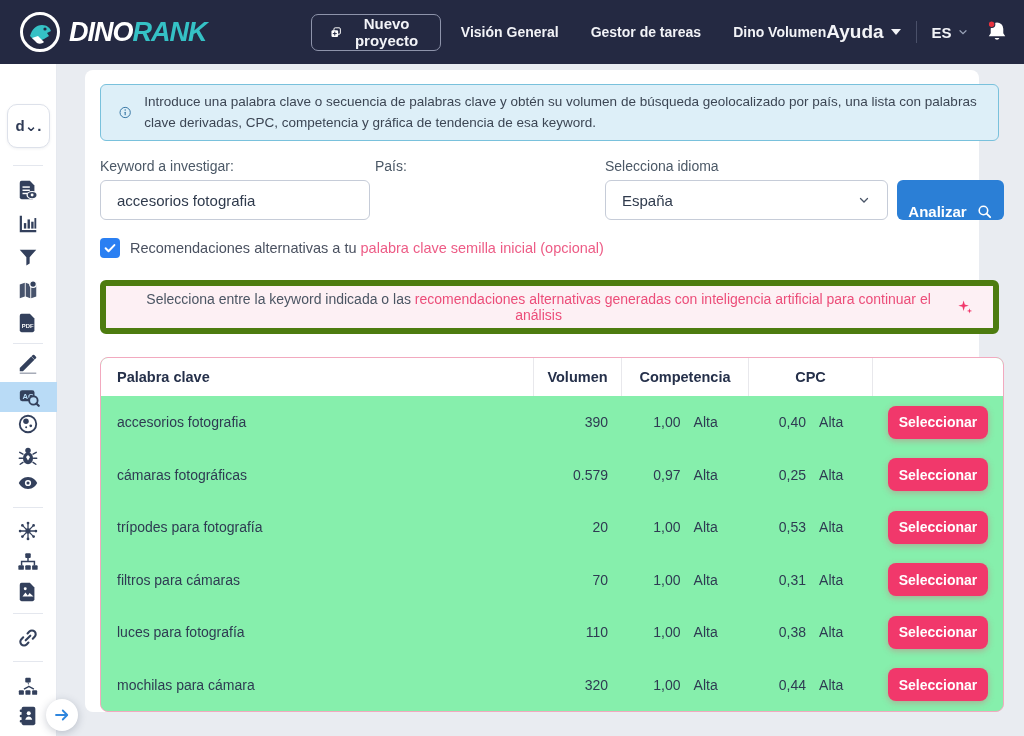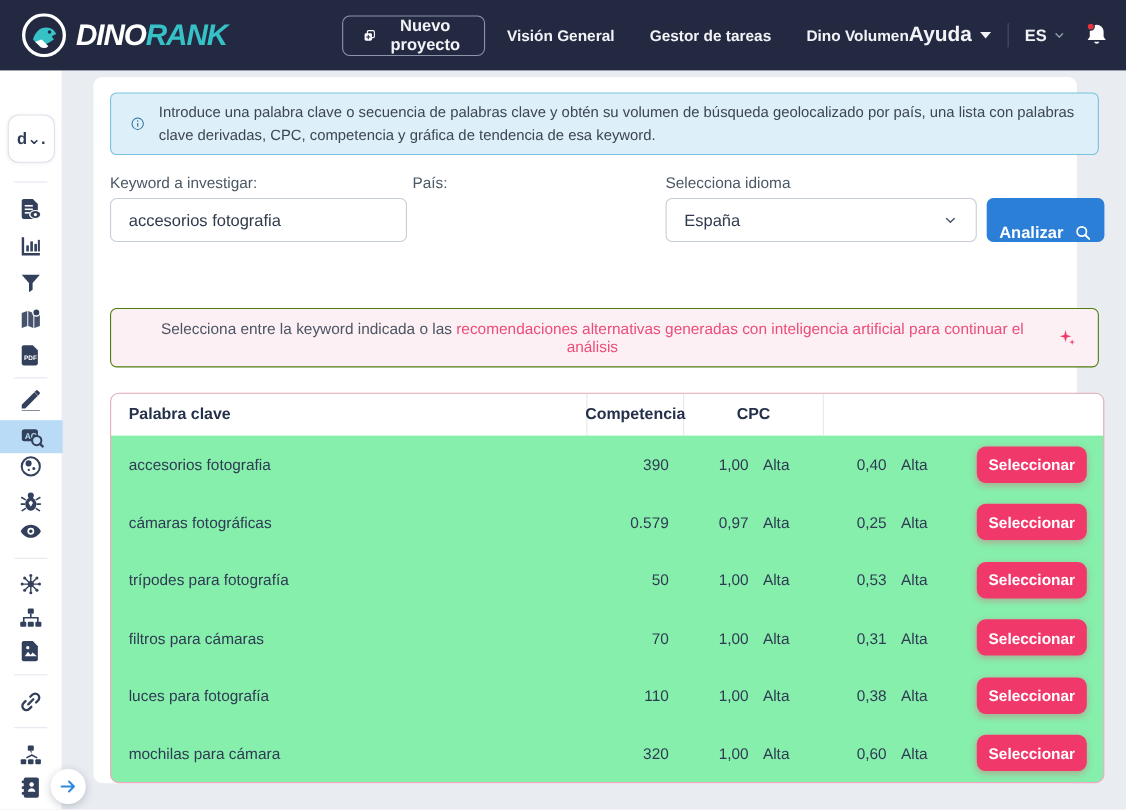--- a/index.html
+++ b/index.html
@@ -61,21 +61,21 @@
   .btn-analizar{position:absolute;left:812px;top:110px;width:107px;height:40px;background:var(--blue);
     border:none;border-radius:6px;color:#fff;font-size:15px;font-weight:600;font-family:inherit;cursor:pointer;
     display:flex;align-items:flex-end;justify-content:center;gap:9px;}
 
   .check-row{position:absolute;left:15px;top:168px;display:flex;align-items:center;gap:10px;cursor:pointer;}
   .checkbox{width:20px;height:20px;background:#2a7ff2;border-radius:4px;display:flex;align-items:center;justify-content:center;}
   .check-label{font-size:14.5px;color:#4a5160;}
   .check-label .pinkpart{color:var(--pink-text);}
 
   .notice{position:absolute;left:15px;top:210px;width:899px;height:54px;background:#fdf0f4;
-    border:1px solid #4d7c0f;border-radius:6px;display:flex;align-items:center;justify-content:center;gap:6px;
+    border:6px solid #4d7c0f;border-radius:6px;display:flex;align-items:center;justify-content:center;gap:6px;
     font-size:14px;color:#4b5563;padding:0 20px;text-align:center;}
   .notice .pinkpart{color:#ec4d79;}
 
   
   .ktable{position:absolute;left:15px;top:287px;width:904px;height:355px;border:1px solid #f2a9bf;
     border-radius:8px;background:#86efac;overflow:hidden;}
   .thead{display:grid;grid-template-columns:433px 88px 127px 124px 1fr;height:38px;background:#fff;}
   .th{display:flex;align-items:center;font-size:14.5px;font-weight:700;color:#25304a;border-right:1px solid #e8e8ec;}
   .th:last-child{border-right:none;}
   .th-kw{padding-left:16px;}
@@ -326,32 +326,41 @@
       </svg>
   </div>
   <button class="btn-analizar">
     <span>Analizar</span>
     <svg width="17" height="17" viewBox="0 0 24 24">
       <circle cx="10.5" cy="10.5" r="6" fill="none" stroke="#fff" stroke-width="2.2"></circle>
       <line x1="15" y1="15" x2="20" y2="20" stroke="#fff" stroke-width="2.6" stroke-linecap="round"></line>
     </svg>
   </button>
 
+  <div class="check-row">
+    <span class="checkbox">
+      <svg width="14" height="14" viewBox="0 0 24 24">
+        <path d="M4.5 12.5l5 5L19.5 7" fill="none" stroke="#fff" stroke-width="3.4" stroke-linecap="round" stroke-linejoin="round"></path>
+      </svg>
+    </span>
+    <span class="check-label"><span>Recomendaciones alternativas a tu </span><span class="pinkpart">palabra clave semilla inicial (opcional)</span></span>
+  </div>
 
   <div class="notice">
     <span><span>Selecciona entre la keyword indicada o las </span><span class="pinkpart">recomendaciones alternativas generadas con inteligencia artificial para continuar el análisis</span></span>
     <svg width="16" height="16" viewBox="0 0 24 24">
       <path d="M10 2l1.8 6.2L18 10l-6.2 1.8L10 18l-1.8-6.2L2 10l6.2-1.8z" fill="#f1386b"></path>
       <path d="M19 14l.9 3.1L23 18l-3.1.9L19 22l-.9-3.1L15 18l3.1-.9z" fill="#f1386b"></path>
     </svg>
   </div>
 
   <div class="ktable">
     <div class="thead">
       <div class="th th-kw">Palabra clave</div>
+      <div class="th th-c">Volumen</div>
       <div class="th th-c">Competencia</div>
       <div class="th th-c">CPC</div>
       <div class="th"></div>
     </div>
     <div>
   <div class="trow">
     <div class="td td-kw">accesorios fotografia</div>
     <div class="td td-vol">390</div>
     <div class="td td-comp">
       <span>1,00</span>
@@ -377,21 +386,21 @@
       <span>0,25</span>
       <span>Alta</span>
     </div>
     <div class="td td-act">
       <button class="btn-select">Seleccionar</button>
     </div>
   </div>
 
   <div class="trow">
     <div class="td td-kw">trípodes para fotografía</div>
-    <div class="td td-vol">50</div>
+    <div class="td td-vol">20</div>
     <div class="td td-comp">
       <span>1,00</span>
       <span>Alta</span>
     </div>
     <div class="td td-cpc">
       <span>0,53</span>
       <span>Alta</span>
     </div>
     <div class="td td-act">
       <button class="btn-select">Seleccionar</button>
@@ -431,21 +440,21 @@
   </div>
 
   <div class="trow">
     <div class="td td-kw">mochilas para cámara</div>
     <div class="td td-vol">320</div>
     <div class="td td-comp">
       <span>1,00</span>
       <span>Alta</span>
     </div>
     <div class="td td-cpc">
-      <span>0,60</span>
+      <span>0,44</span>
       <span>Alta</span>
     </div>
     <div class="td td-act">
       <button class="btn-select">Seleccionar</button>
     </div>
   </div>
 </div>
   </div>
 </main>
 

